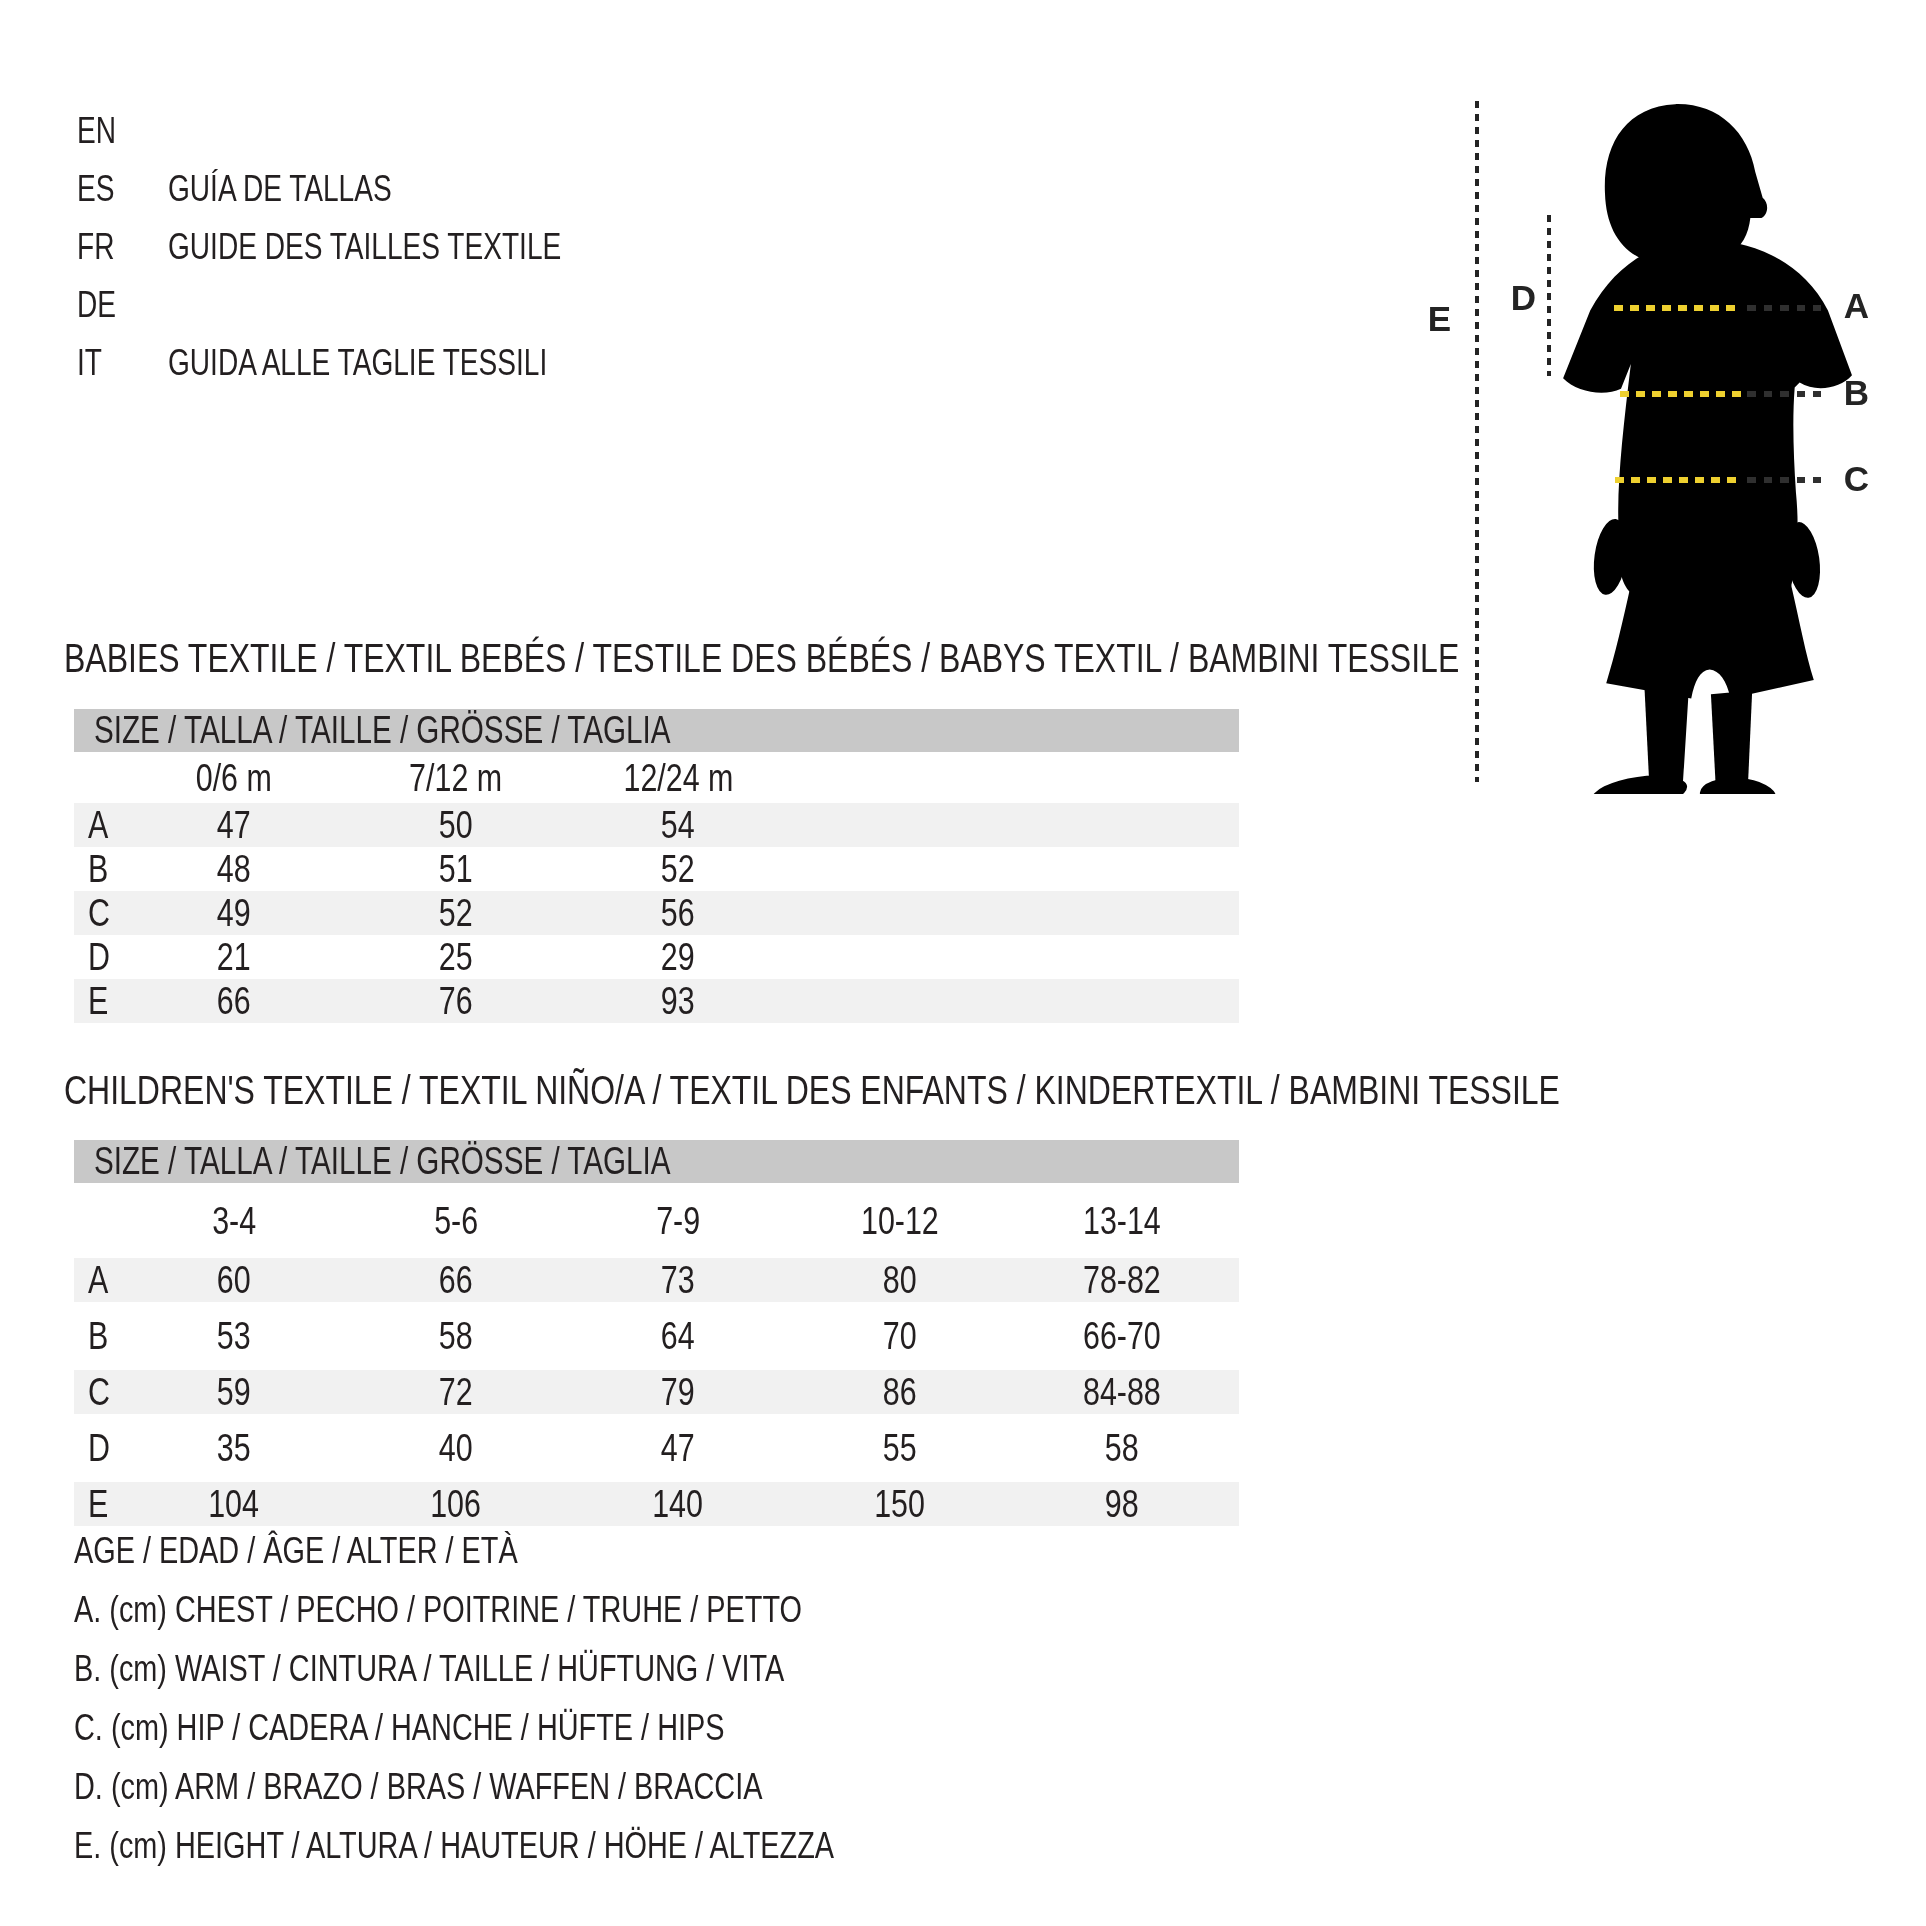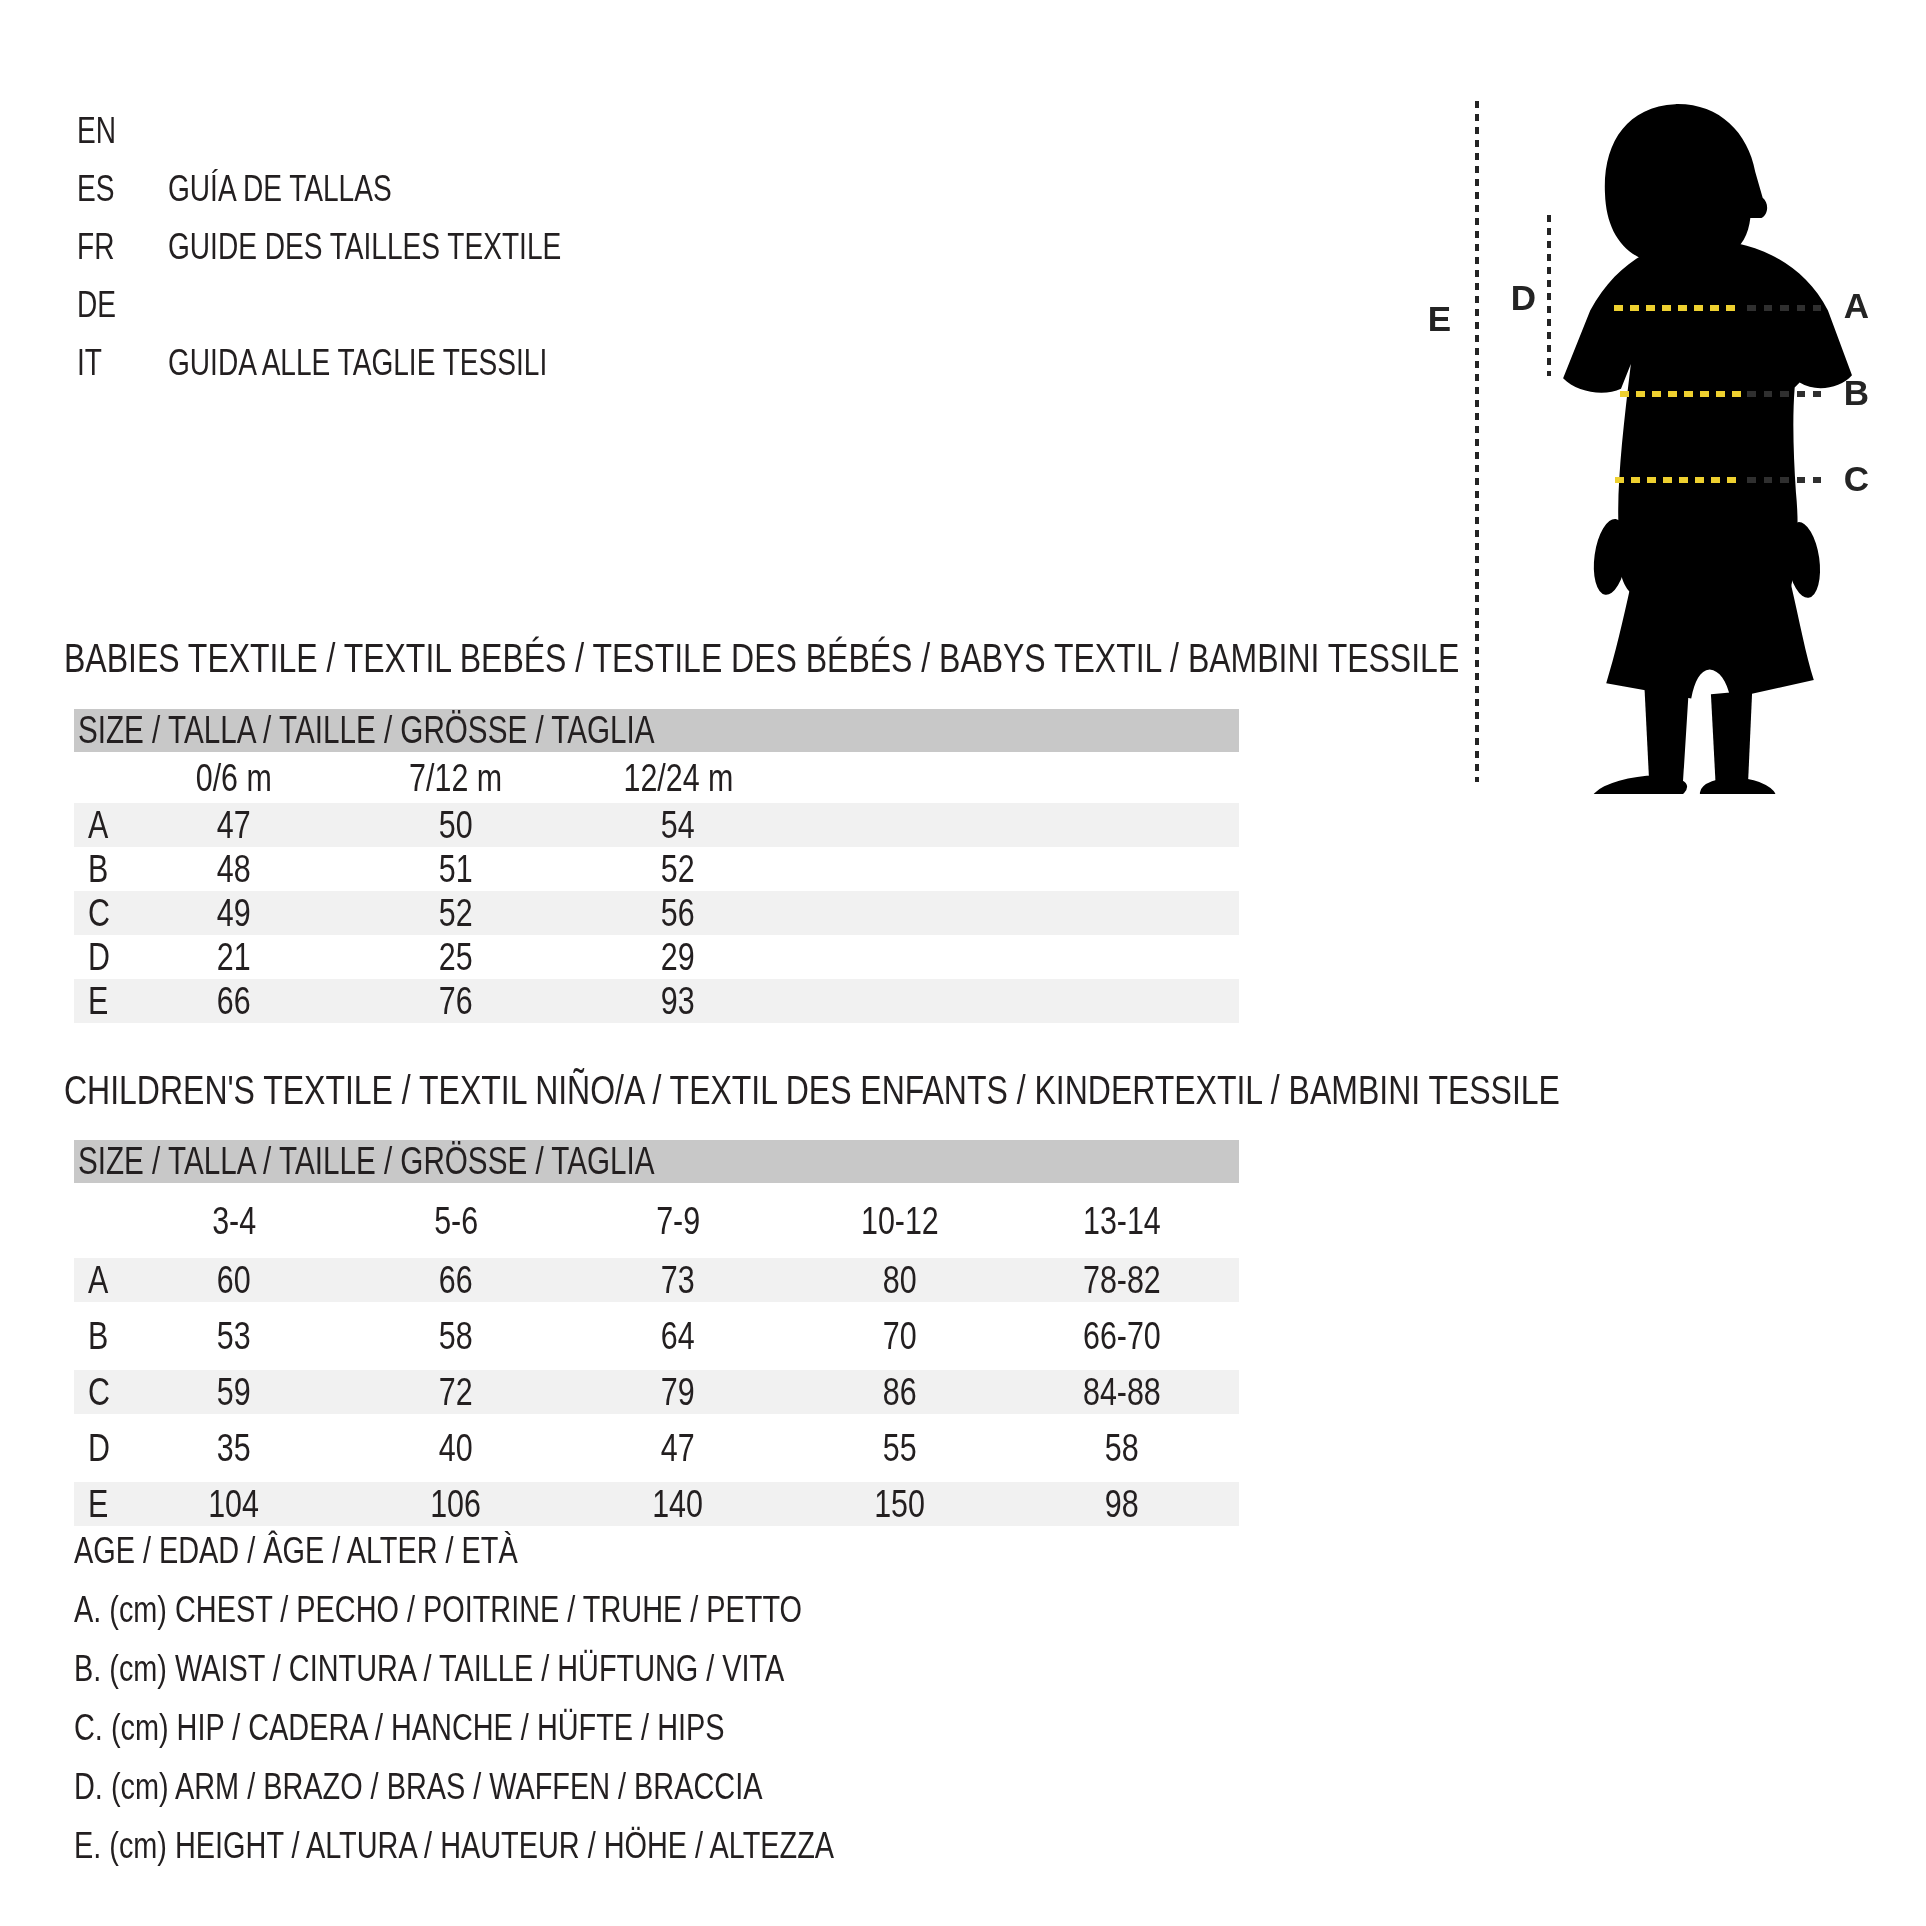--- a/index.html
+++ b/index.html
@@ -21,21 +21,21 @@
   .lang-code{width:91px;}
   
   .section-heading{position:absolute;left:64px;font-size:41px;height:49px;display:flex;align-items:flex-start;}
   .heading-babies{top:635px;}
   .heading-children{top:1067px;}
 
   
   .size-table{position:absolute;left:74px;width:1165px;}
   .babies-table{top:709px;}
   .children-table{top:1140px;}
-  .size-bar{height:43px;background:#c8c8c8;display:flex;align-items:center;padding-left:4px;box-sizing:border-box;font-size:38px;}
+  .size-bar{height:43px;background:#c8c8c8;display:flex;align-items:center;padding-left:20px;box-sizing:border-box;font-size:38px;}
   .grid-row{display:grid;align-items:center;font-size:39px;}
   .cols-3{grid-template-columns:49px 222px 222px 222px 1fr;}
   .cols-5{grid-template-columns:49px 222px 222px 222px 222px 222px 1fr;margin-top:12px;}
   .col-head-row{height:51px;}
   .data-row{height:44px;}
   .row-stripe{background:#f1f1f1;}
   .cell-label{padding-left:13.6px;text-align:left;}
   .cell-val{text-align:center;}
 
   

